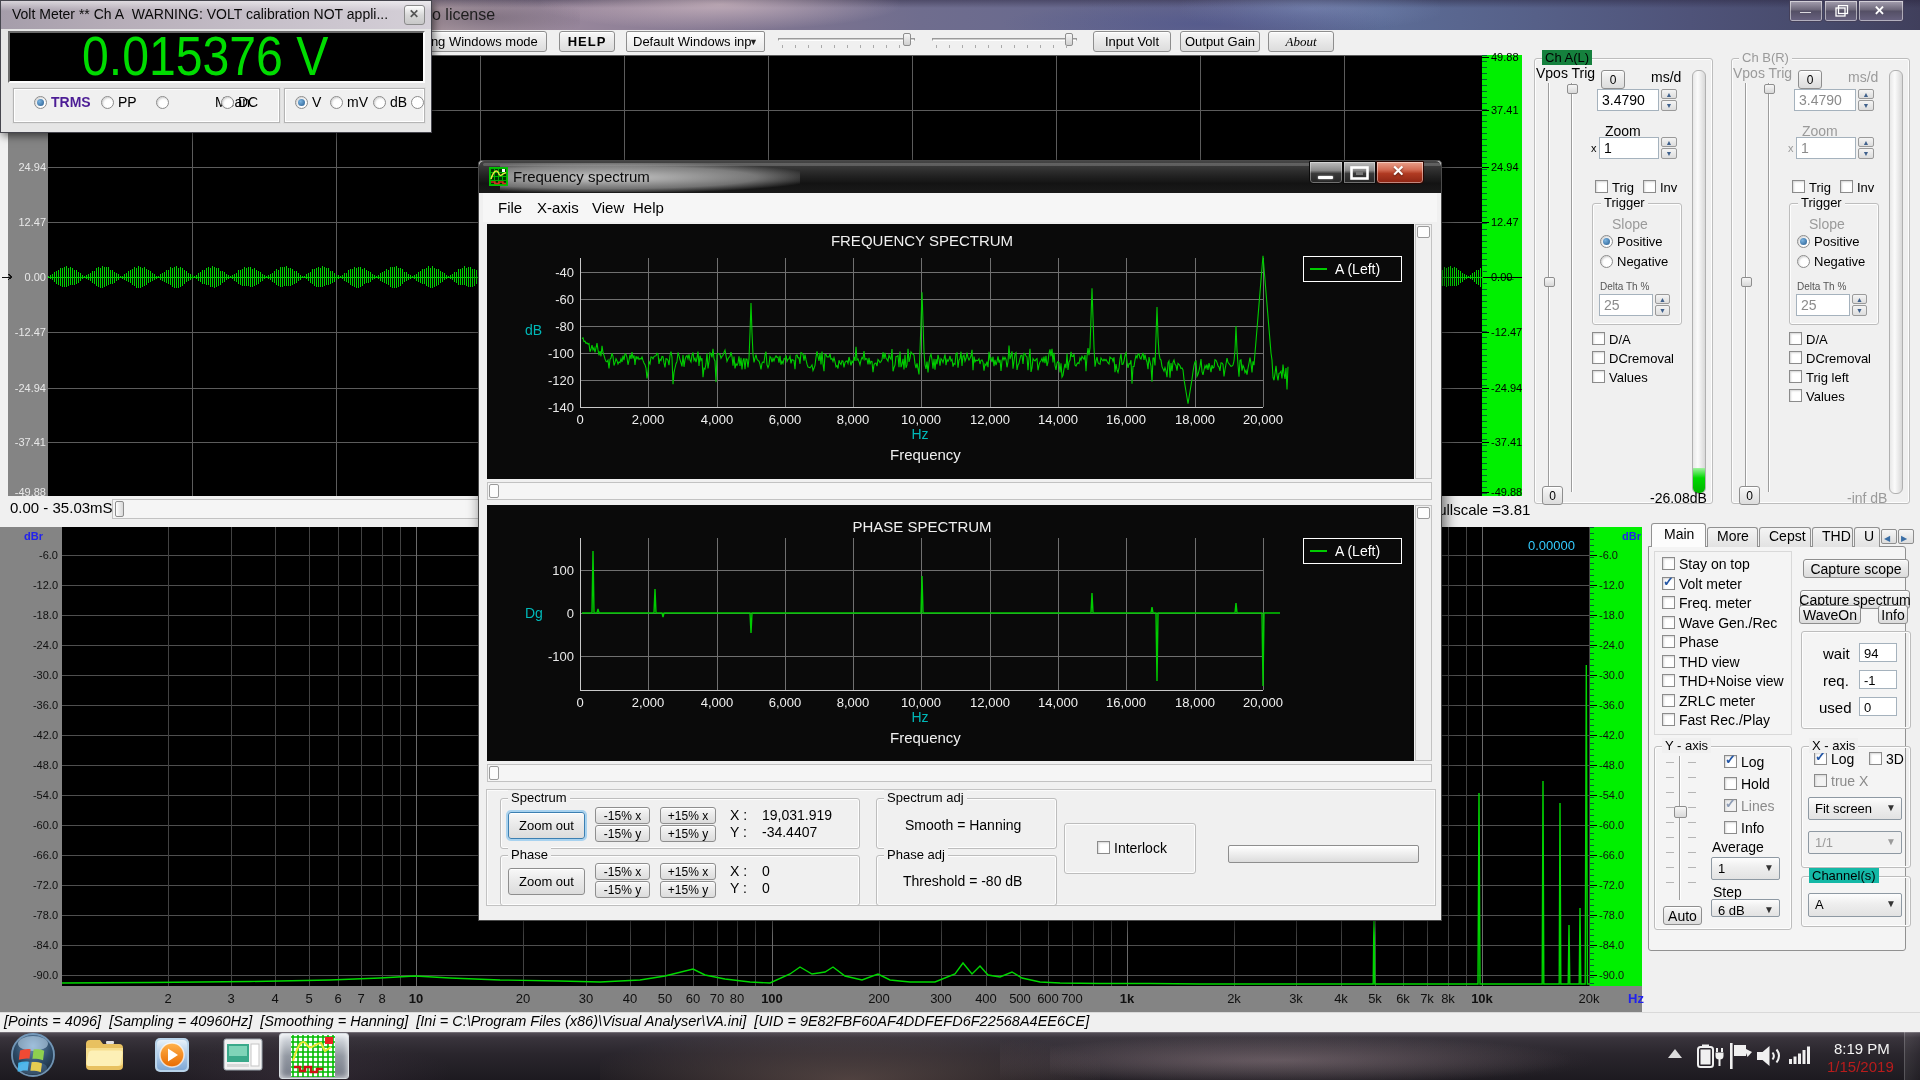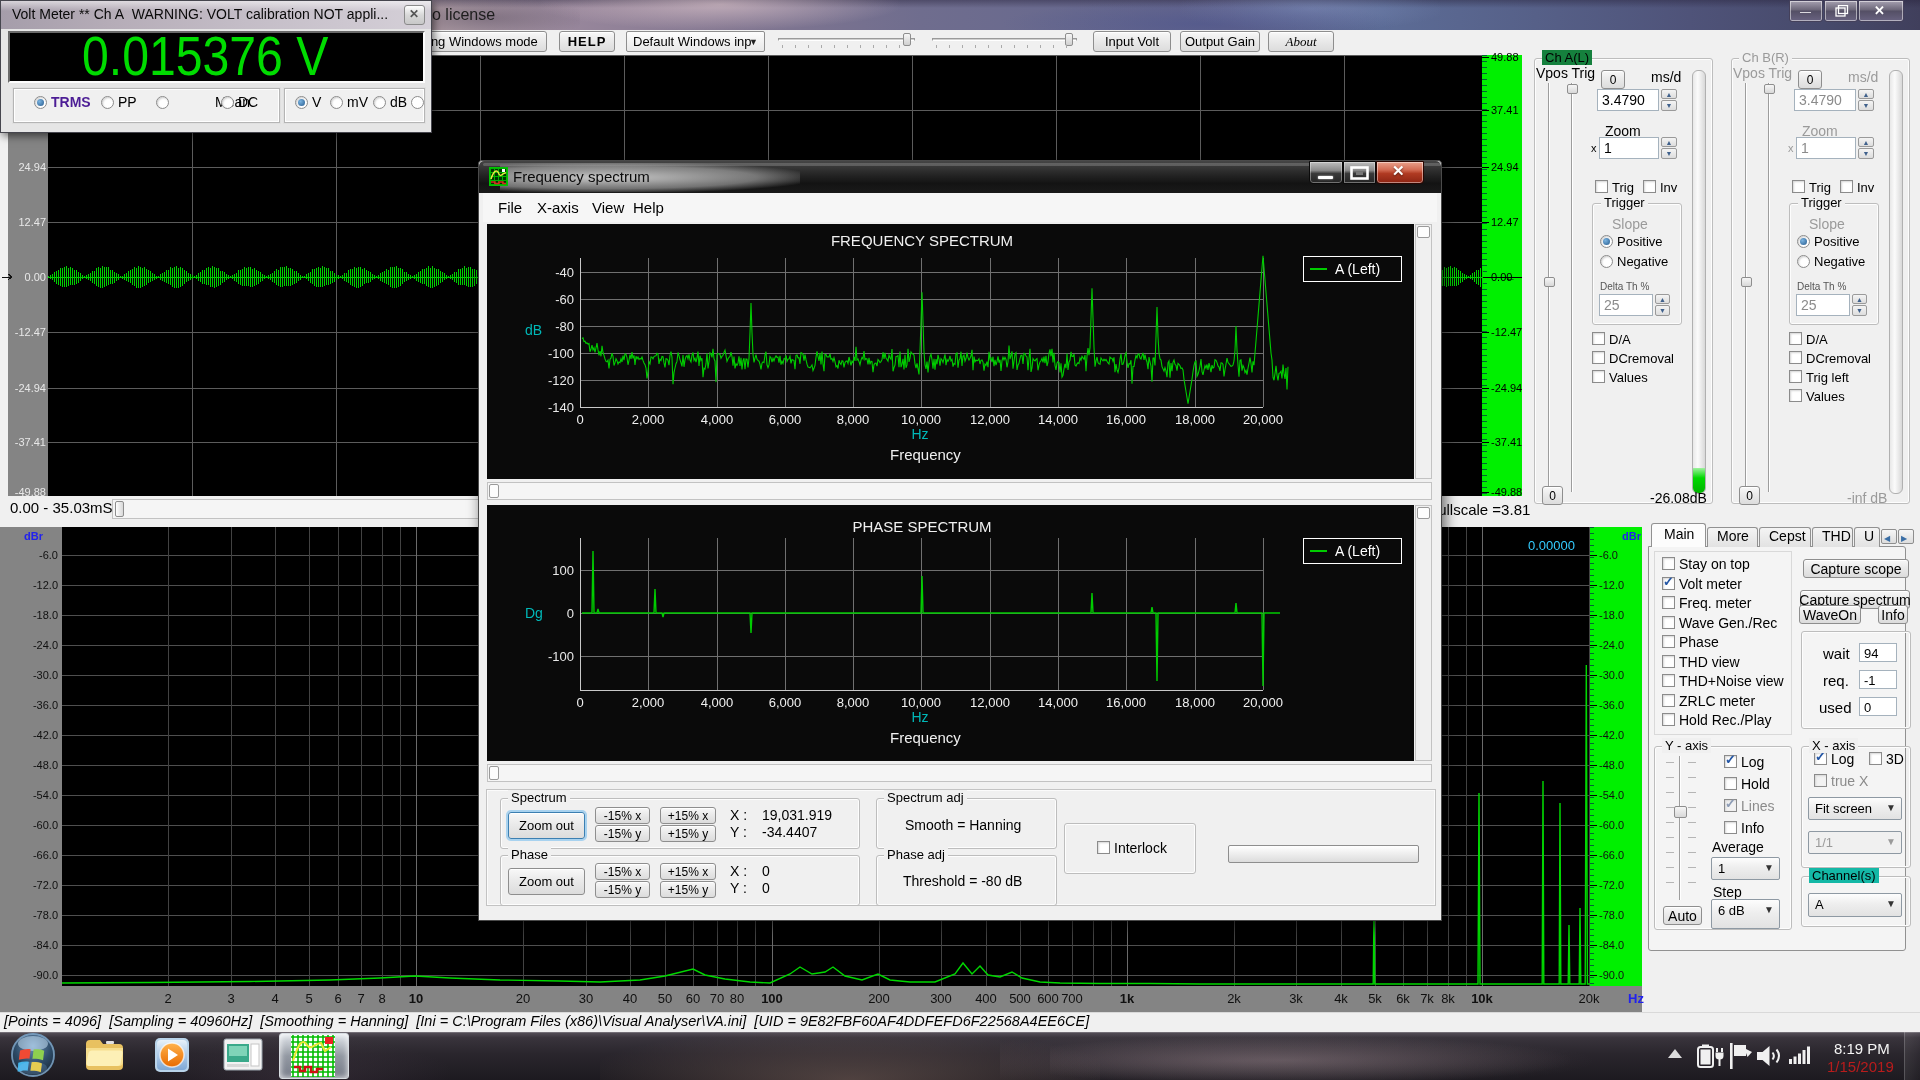--- a/index.html
+++ b/index.html
@@ -591,21 +591,21 @@
 <div class="t" style="left:1679px;top:615.5px;color:#000;font-size:14px;">Wave Gen./Rec</div>
 <div class="cb" style="left:1662px;top:635.0px;"></div>
 <div class="t" style="left:1679px;top:635.0px;color:#000;font-size:14px;">Phase</div>
 <div class="cb" style="left:1662px;top:654.5px;"></div>
 <div class="t" style="left:1679px;top:654.5px;color:#000;font-size:14px;">THD view</div>
 <div class="cb" style="left:1662px;top:674.0px;"></div>
 <div class="t" style="left:1679px;top:674.0px;color:#000;font-size:14px;">THD+Noise view</div>
 <div class="cb" style="left:1662px;top:693.5px;"></div>
 <div class="t" style="left:1679px;top:693.5px;color:#000;font-size:14px;">ZRLC meter</div>
 <div class="cb" style="left:1662px;top:713.0px;"></div>
-<div class="t" style="left:1679px;top:713.0px;color:#000;font-size:14px;">Hold Rec./Play</div>
+<div class="t" style="left:1679px;top:713.0px;color:#000;font-size:14px;">Fast Rec./Play</div>
 <div class="btn" style="left:1803px;top:559px;width:106px;height:19px;">
     <span style="font-size:14px;">Capture scope</span>
   </div>
 <div class="btn" style="left:1800px;top:582px;width:110px;height:19px;margin-top:8px;">
     <span style="font-size:14px;">Capture spectrum</span>
   </div>
 <div class="btn" style="left:1799px;top:605px;width:62px;height:19px;">
     <span style="font-size:14px;">WaveOn</span>
   </div>
 <div class="btn" style="left:1878px;top:605px;width:30px;height:19px;">
@@ -651,21 +651,21 @@
   </div>
 <div class="t" style="left:1741px;top:799px;color:#8b8b8b;font-size:14px;">Lines</div>
 <div class="cb" style="left:1724px;top:821px;"></div>
 <div class="t" style="left:1741px;top:821px;color:#000;font-size:14px;">Info</div>
 <div class="t" style="left:1712px;top:840px;font-size:14px;">Average</div>
 <div class="cmb" style="left:1711px;top:857px;width:69px;height:23px;background:linear-gradient(#fdfdfd,#eee 45%,#e2e2e2);color:#000;">
     <span class="cmt">1</span>
     <span class="cma" style="color:#333;">▼</span>
   </div>
 <div class="t" style="left:1713px;top:885px;font-size:14px;">Step</div>
-<div class="cmb" style="left:1711px;top:899px;width:69px;height:30px;background:linear-gradient(#fdfdfd,#eee 45%,#e2e2e2);color:#000;">
+<div class="cmb" style="left:1711px;top:899px;width:69px;height:18px;background:linear-gradient(#fdfdfd,#eee 45%,#e2e2e2);color:#000;">
     <span class="cmt">6 dB</span>
     <span class="cma" style="color:#333;">▼</span>
   </div>
 <div class="btn" style="left:1663px;top:906px;width:39px;height:19px;">
     <span style="font-size:14px;">Auto</span>
   </div>
 <div class="gb" style="left:1801px;top:746px;width:110px;height:122px;"></div>
 <div class="t" style="left:1809px;top:738px;background:#f0f0f0;padding:0 3px;color:#000;z-index:2;">X - axis</div>
 <div class="cb" style="left:1814px;top:752px;">
     <span class="ck" style="color:#2456a5;">✓</span>

